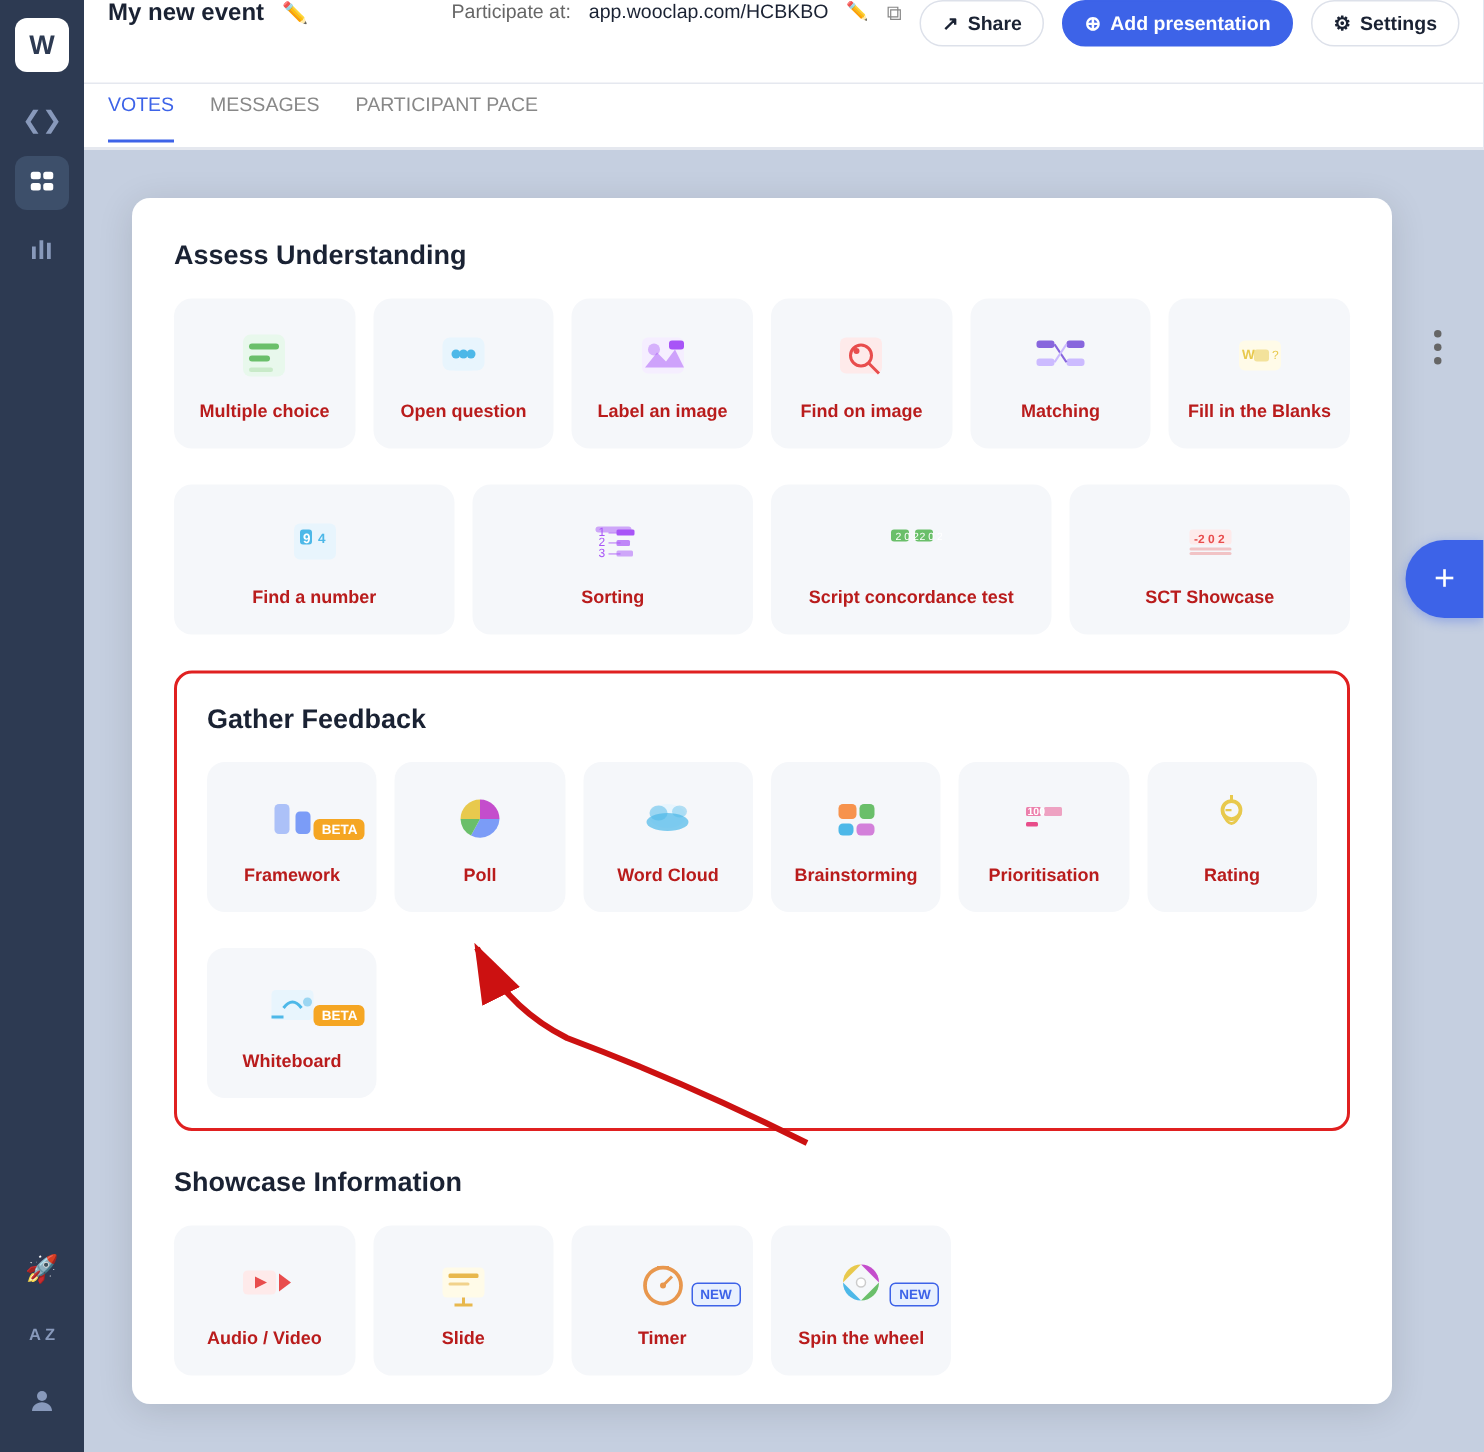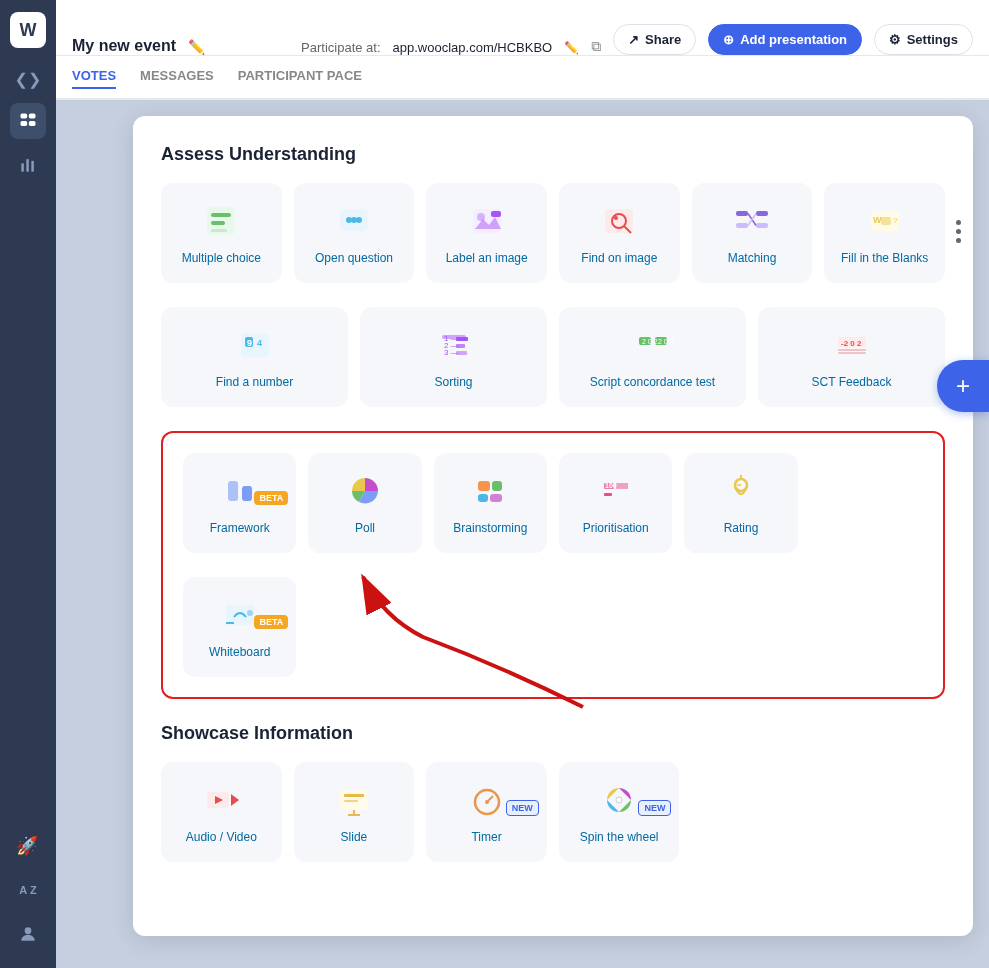--- a/index.html
+++ b/index.html
@@ -59,21 +59,21 @@
       width: 933px;
       height: 968px;
       background: #c5cfe0;
     }
 
     
     .topbar {
       height: 56px;
       background: #fff;
       display: flex;
-      align-items: flex-end;
+      align-items: flex-start;
       padding: 0 16px;
       gap: 12px;
       border-bottom: 1px solid #e5e8ef;
     }
     .event-title {
       font-weight: 700;
       font-size: 16px;
       color: #1a2233;
     }
     .edit-icon { color: #888; cursor: pointer; font-size: 14px; }
@@ -103,41 +103,41 @@
       height: 44px;
       background: #fff;
       display: flex;
       align-items: center;
       padding: 0 16px;
       gap: 24px;
       border-bottom: 2px solid #e5e8ef;
     }
     .navtab {
       font-size: 13px;
-      font-weight: 700;
+      font-weight: 400;
       color: #888;
       cursor: pointer;
-      padding-bottom: 4px;
+      padding-bottom: 16px;
       border-bottom: 2px solid transparent;
       margin-bottom: -2px;
     }
     .navtab.active {
       color: #3d63e8;
       border-bottom-color: #3d63e8;
     }
 
     
     .content-area {
       position: absolute;
       top: 100px;
       left: 0; right: 0;
       bottom: 0;
       display: flex;
-      justify-content: flex-end;
-      padding: 16px;
+      justify-content: flex-start;
+      padding: 32px;
     }
 
     
     .panel {
       background: #fff;
       border-radius: 12px;
       width: 840px;
       max-height: 820px;
       overflow-y: auto;
       padding: 28px 28px 28px 28px;
@@ -181,22 +181,22 @@
       min-height: 100px;
     }
 
     .item-icon {
       width: 44px; height: 44px;
       display: flex; align-items: center; justify-content: center;
       font-size: 28px;
     }
     .item-label {
       font-size: 12px;
-      font-weight: 400;
-      color: #0369a1;
+      font-weight: 700;
+      color: #b91c1c;
       text-align: center;
       line-height: 1.3;
     }
 
     .badge {
       position: absolute;
       top: 8px; right: 8px;
       font-size: 9px;
       font-weight: 700;
       padding: 2px 5px;
@@ -406,25 +406,26 @@
 
         <div class="item-card">
           <div class="item-icon">
             <svg width="40" height="40" viewBox="0 0 40 40">
               <rect x="6" y="12" width="28" height="10" rx="2" fill="#feeaea"></rect>
               <text x="9" y="21" font-size="8" font-weight="700" fill="#e84d4d">-2 0 2</text>
               <rect x="6" y="24" width="28" height="2" rx="1" fill="#e84d4d" opacity="0.3"></rect>
               <rect x="6" y="27" width="28" height="2" rx="1" fill="#e84d4d" opacity="0.3"></rect>
             </svg>
           </div>
-          <span class="item-label">SCT Feedback</span>
+          <span class="item-label">SCT Showcase</span>
         </div>
       </div>
 
       <div class="gather-section">
+        <div class="section-title">Gather Feedback</div>
 
         <div class="items-grid">
 
           <div class="item-card">
             <span class="badge badge-beta">BETA</span>
             <div class="item-icon">
               <svg width="40" height="40" viewBox="0 0 40 40">
                 <rect x="8" y="10" width="10" height="20" rx="3" fill="#7b9cf7" opacity="0.6"></rect>
                 <rect x="22" y="15" width="10" height="15" rx="3" fill="#7b9cf7"></rect>
               </svg>
@@ -438,20 +439,31 @@
                 <circle cx="20" cy="20" r="13" fill="none"></circle>
                 <path d="M20 20 L20 7 A13 13 0 0 1 33 20 Z" fill="#c44dcc"></path>
                 <path d="M20 20 L33 20 A13 13 0 0 1 14 31 Z" fill="#7b9cf7"></path>
                 <path d="M20 20 L14 31 A13 13 0 0 1 7 20 Z" fill="#6abf6a"></path>
                 <path d="M20 20 L7 20 A13 13 0 0 1 20 7 Z" fill="#e8c94d"></path>
               </svg>
             </div>
             <span class="item-label">Poll</span>
           </div>
 
+          <div class="item-card">
+            <div class="item-icon">
+              <svg width="40" height="40" viewBox="0 0 40 40">
+                <ellipse cx="20" cy="18" rx="12" ry="8" fill="#e8f5fd"></ellipse>
+                <ellipse cx="20" cy="22" rx="14" ry="6" fill="#4db8e8" opacity="0.7"></ellipse>
+                <ellipse cx="14" cy="16" rx="6" ry="5" fill="#4db8e8" opacity="0.5"></ellipse>
+                <ellipse cx="28" cy="15" rx="5" ry="4" fill="#4db8e8" opacity="0.4"></ellipse>
+              </svg>
+            </div>
+            <span class="item-label">Word Cloud</span>
+          </div>
 
           <div class="item-card">
             <div class="item-icon">
               <svg width="40" height="40" viewBox="0 0 40 40">
                 <rect x="8" y="10" width="12" height="10" rx="3" fill="#f7934d"></rect>
                 <rect x="22" y="10" width="10" height="10" rx="3" fill="#6abf6a"></rect>
                 <rect x="8" y="23" width="10" height="8" rx="3" fill="#4db8e8"></rect>
                 <rect x="20" y="23" width="12" height="8" rx="3" fill="#c44dcc" opacity="0.7"></rect>
               </svg>
             </div>

